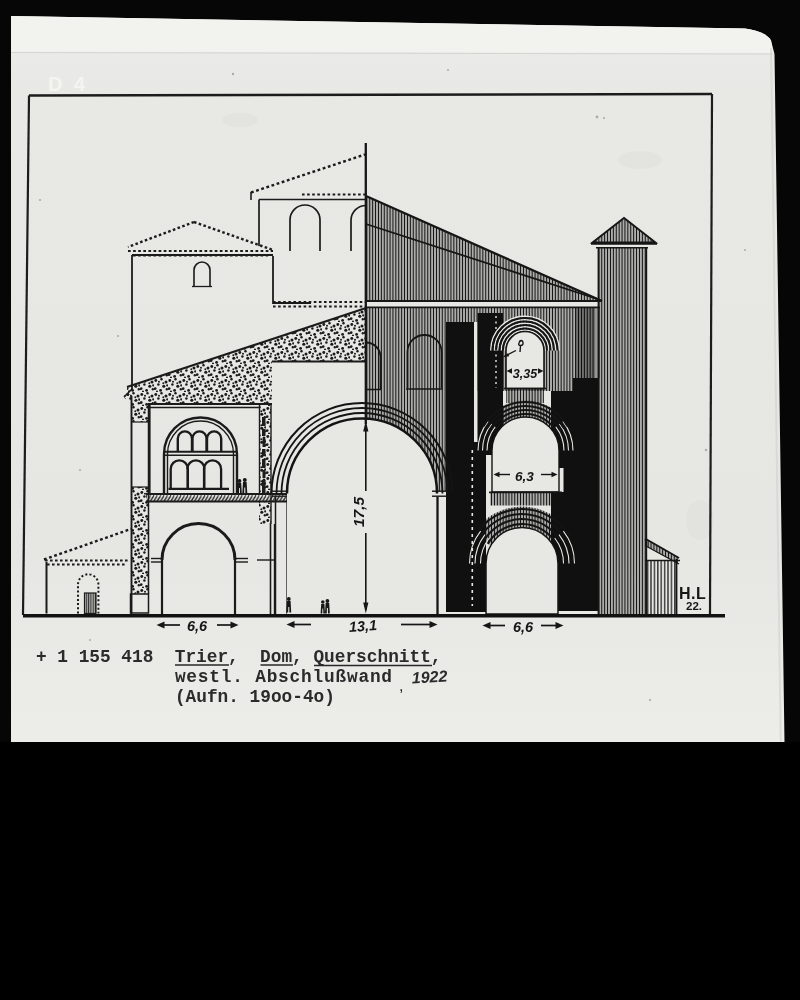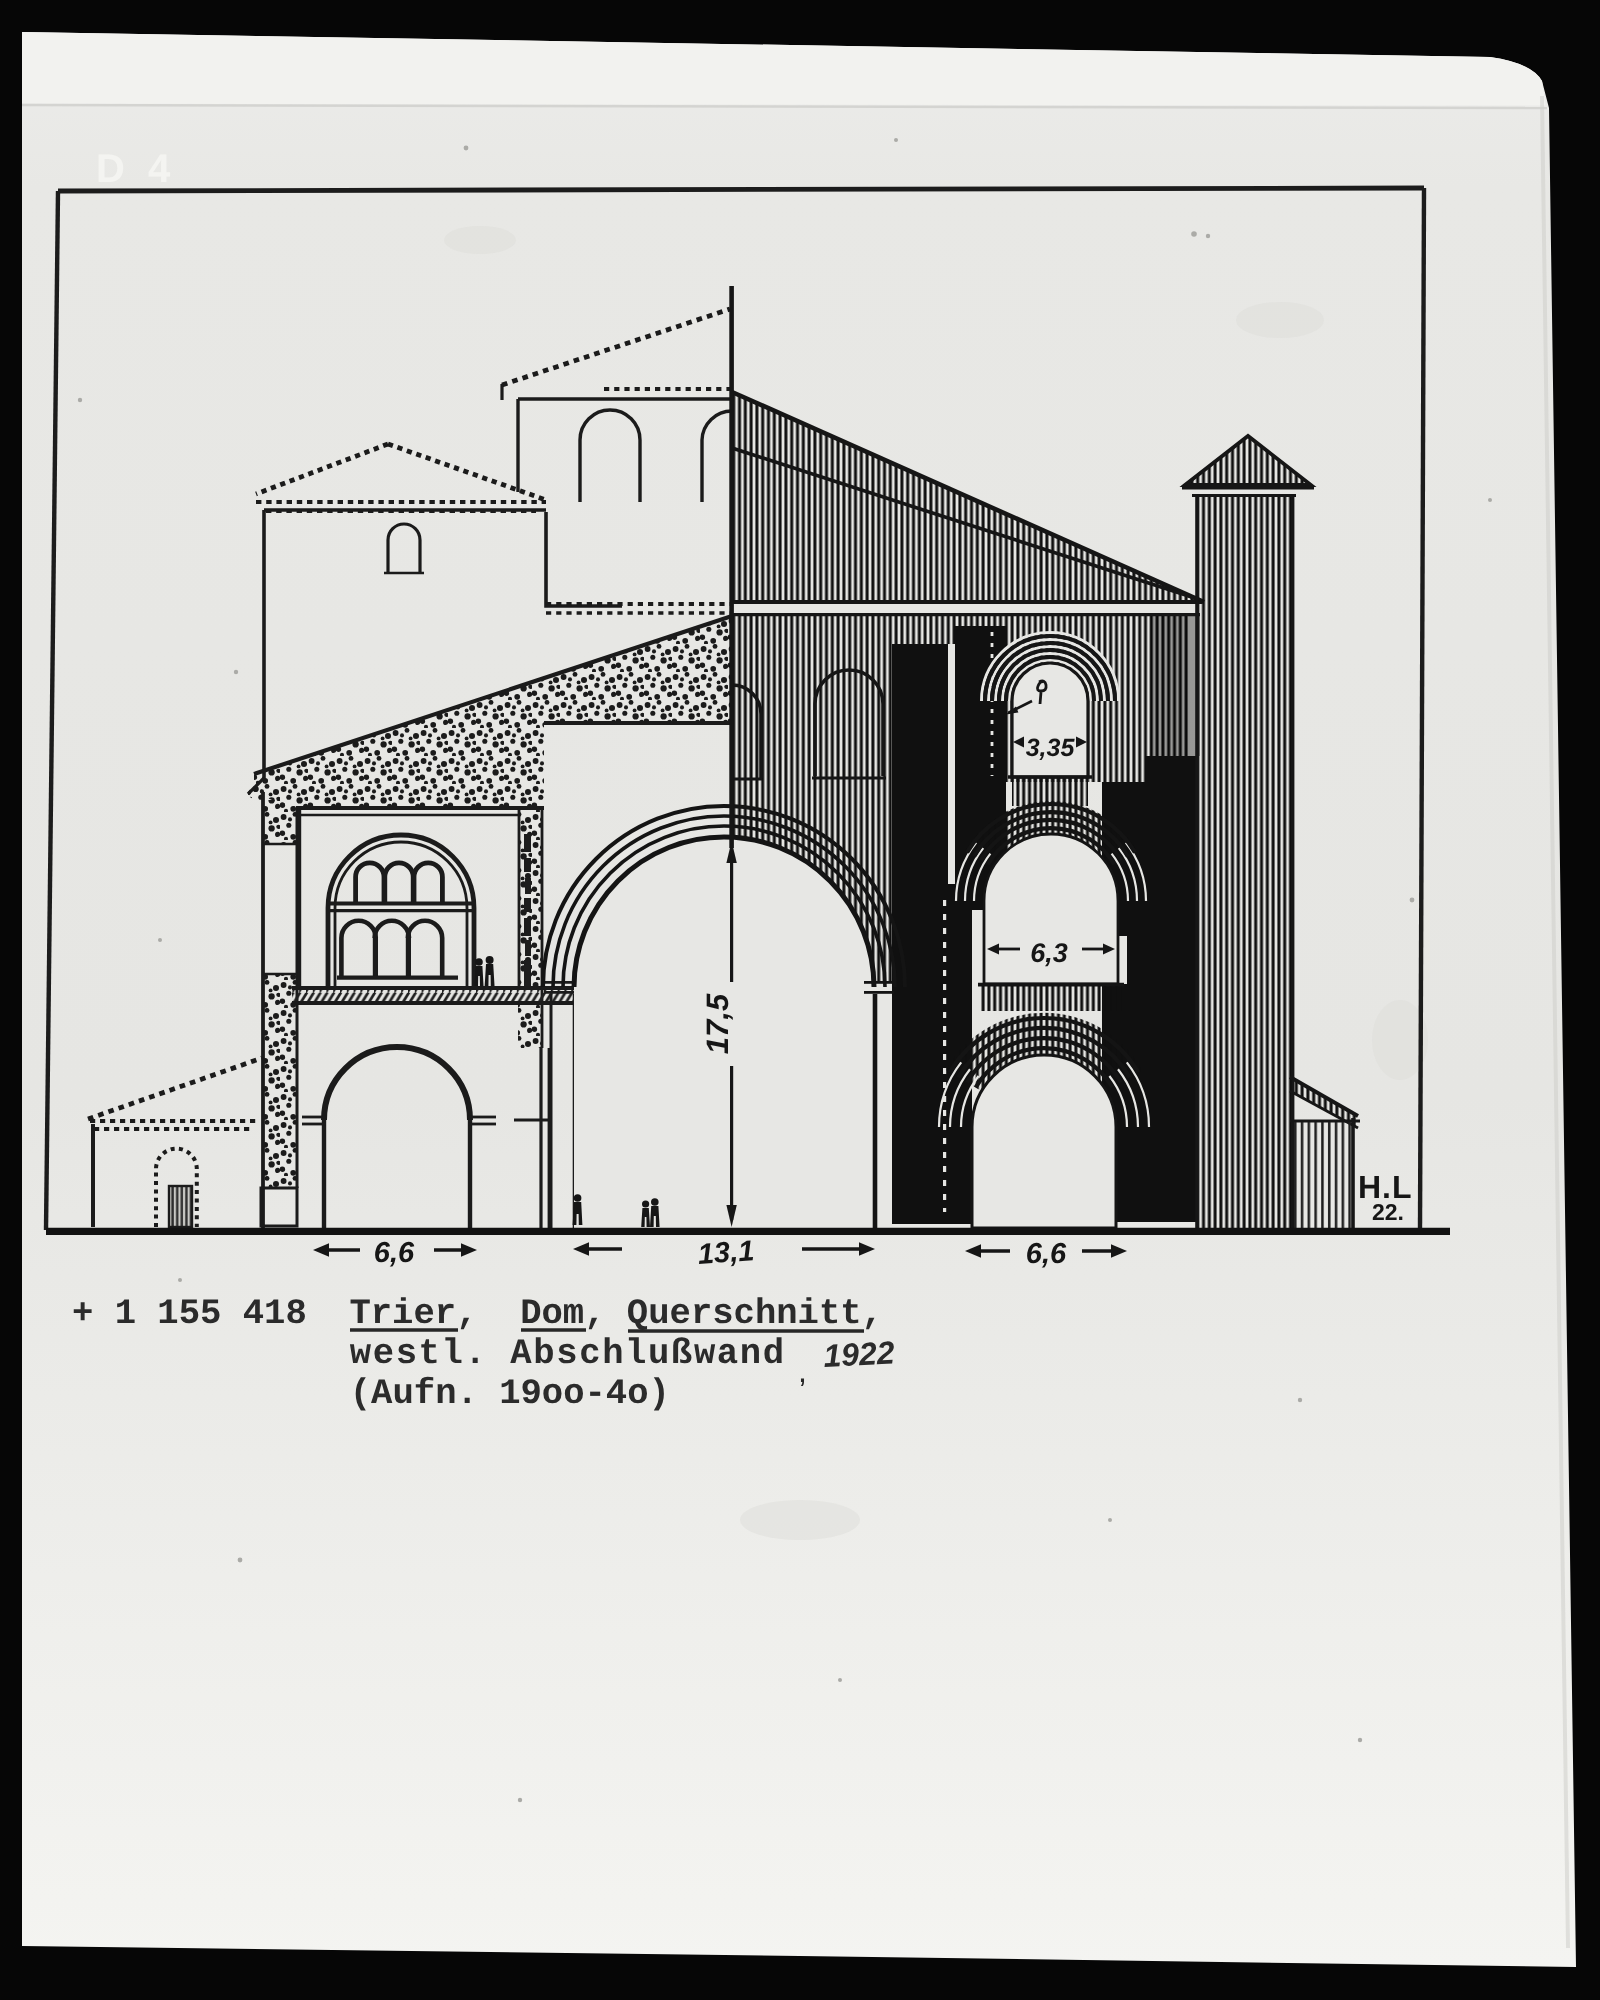--- a/index.html
+++ b/index.html
@@ -1,15 +1,15 @@
 <!DOCTYPE html>
 <html><head><meta charset="utf-8">
 <style>
 html,body{margin:0;padding:0;background:#000;}
-#page{position:relative;width:800px;height:1000px;background:#060606;overflow:hidden;font-family:"Liberation Sans",sans-serif;}
+#page{position:relative;width:800px;height:742px;background:#060606;overflow:hidden;font-family:"Liberation Sans",sans-serif;}
 </style></head>
 <body>
 <div id="page">
 <svg width="800" height="1000" viewBox="0 0 800 1000">
 <defs>
 <linearGradient id="paperg" x1="0" y1="0" x2="0" y2="1">
 <stop offset="0" stop-color="#ececea"></stop>
           <stop offset="0.08" stop-color="#e8e8e5"></stop>
 <stop offset="0.55" stop-color="#e6e6e3"></stop>
           <stop offset="0.86" stop-color="#f0f0ed"></stop>

